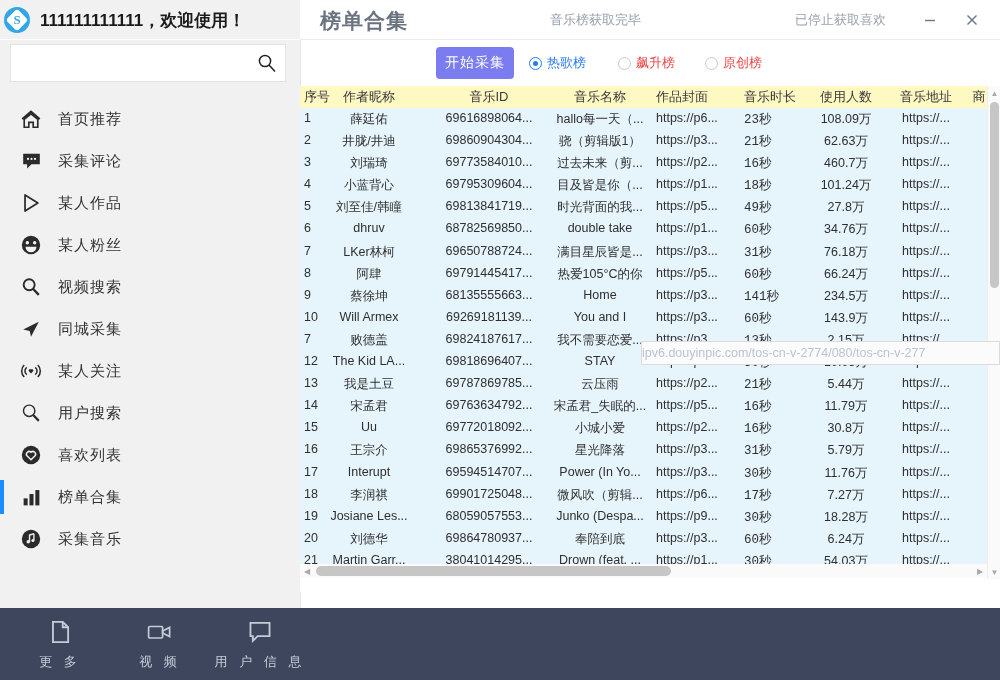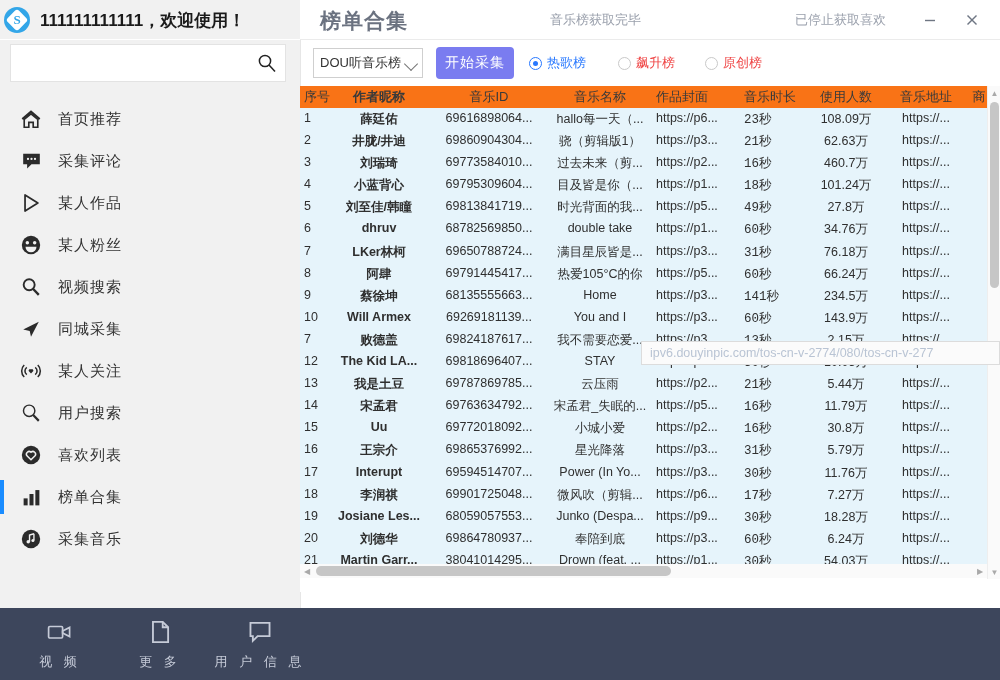--- a/index.html
+++ b/index.html
@@ -133,48 +133,48 @@
   }
   .radio .rlabel{margin-left:5px;font-size:13px;color:#ef4444;white-space:nowrap;}
   .radio.on .rlabel{color:#2878ff;}
 
   
   .tablewrap{
     position:absolute;left:0;top:86px;width:700px;height:506px;
     background:#fff;overflow:hidden;box-sizing:border-box;
   }
   .thead{
-    position:relative;height:22px;background:#f97316;border-bottom:5px solid #000000;
+    position:relative;height:22px;background:#fef9c3;border-bottom:5px solid #000000;
   }
   .th{
     position:absolute;top:2px;font-size:13px;color:#3a3a3a;text-align:center;white-space:nowrap;
   }
   .tbody{position:absolute;left:0;top:22px;width:687px;height:470px;overflow:hidden;}
   .trow{position:relative;height:22.1px;background:#e6f4fb;}
   .td{
     position:absolute;top:3px;font-size:12.5px;color:#2f2f2f;white-space:nowrap;overflow:hidden;
     text-overflow:clip;
   }
 
   
   .col-idx   {left:4px;   width:34px;text-align:left;}
-  .col-author{left:34px;  width:90px;text-align:center;font-weight:bold;}
+  .col-author{left:24px;  width:90px;text-align:center;}
   .col-mid   {left:136px; width:106px;text-align:center;}
   .col-name  {left:248px; width:104px;text-align:center;}
   .col-cover {left:356px; width:84px;text-align:left;}
   .col-dur   {left:444px; width:62px;text-align:left;font-family:Liberation Mono, monospace;}
   .col-users {left:510px; width:72px;text-align:center;}
   .col-addr  {left:586px; width:80px;text-align:center;}
   .col-more  {left:668px; width:22px;text-align:center;}
 
   
   .tooltip{
     position:absolute;left:341px;top:255px;width:359px;height:24px;
     background:#fbfbfb;border:1px solid #dcdcdc;box-sizing:border-box;
-    font-size:12.5px;color:#b9c4d4;line-height:22px;padding-left:8px;
+    font-size:12.5px;color:#b9c4d4;line-height:22px;
     white-space:nowrap;overflow:hidden;z-index:8;
   }
 
   
   .vscroll{
     position:absolute;right:0;top:86px;width:13px;height:493px;background:#fafafa;
     border-left:1px solid #eee;box-sizing:border-box;z-index:6;
   }
   .vscroll .arrowT,.vscroll .arrowB{
     position:absolute;left:0;width:13px;height:14px;display:flex;align-items:center;justify-content:center;
@@ -367,24 +367,20 @@
       </div>
       <div class="winbtn close">
         <svg viewBox="0 0 16 16" width="16" height="16">
             <line x1="3.5" y1="3.5" x2="12.5" y2="12.5" stroke="#6f7683" stroke-width="1.4"></line>
             <line x1="12.5" y1="3.5" x2="3.5" y2="12.5" stroke="#6f7683" stroke-width="1.4"></line>
           </svg>
       </div>
     </div>
 
     <div class="toolbar">
-      <div class="selwrap">
-        <span class="selval">DOU听音乐榜</span>
-        <span class="chev"></span>
-      </div>
 
       <div class="startbtn">开始采集</div>
 
       <div class="radio on" style="left:229px;">
         <span class="rdot"></span>
         <span class="rlabel">热歌榜</span>
       </div>
       <div class="radio" style="left:318px;">
         <span class="rdot"></span>
         <span class="rlabel">飙升榜</span>
@@ -645,35 +641,35 @@
       <div class="arrowT">▲</div>
       <div class="vthumb"></div>
       <div class="arrowB">▼</div>
     </div>
   </div>
 
   <div class="bottombar">
     <div class="bgrp" style="left:10px;">
       <div class="bitem">
         <span class="bicon">
+          <svg viewBox="0 0 24 24" width="26" height="26" fill="none" stroke="#c6cbd8" stroke-width="1.7">
+              <path d="M5.5 2.6h9l5 5v13.8h-14z"></path>
+              <path d="M14.5 2.6v5h5"></path>
+            </svg>
+        </span>
+        <span class="blabel">更 多</span>
+      </div>
+      <div class="bitem">
+        <span class="bicon">
           <svg viewBox="0 0 28 24" width="28" height="26" fill="none" stroke="#c6cbd8" stroke-width="1.7">
               <rect x="2.6" y="6.5" width="14" height="11.5" rx="1.2"></rect>
               <path d="M16.6 11l7-3.6v9.2l-7-3.6z"></path>
             </svg>
         </span>
         <span class="blabel">视 频</span>
-      </div>
-      <div class="bitem">
-        <span class="bicon">
-          <svg viewBox="0 0 24 24" width="26" height="26" fill="none" stroke="#c6cbd8" stroke-width="1.7">
-              <path d="M5.5 2.6h9l5 5v13.8h-14z"></path>
-              <path d="M14.5 2.6v5h5"></path>
-            </svg>
-        </span>
-        <span class="blabel">更 多</span>
       </div>
       <div class="bitem">
         <span class="bicon">
           <svg viewBox="0 0 24 24" width="26" height="26" fill="none" stroke="#c6cbd8" stroke-width="1.7">
               <path d="M3.2 3.6h17.6v12.2h-11l-4.4 4.4v-4.4h-2.2z"></path>
             </svg>
         </span>
         <span class="blabel">用 户 信 息</span>
       </div>
     </div>

